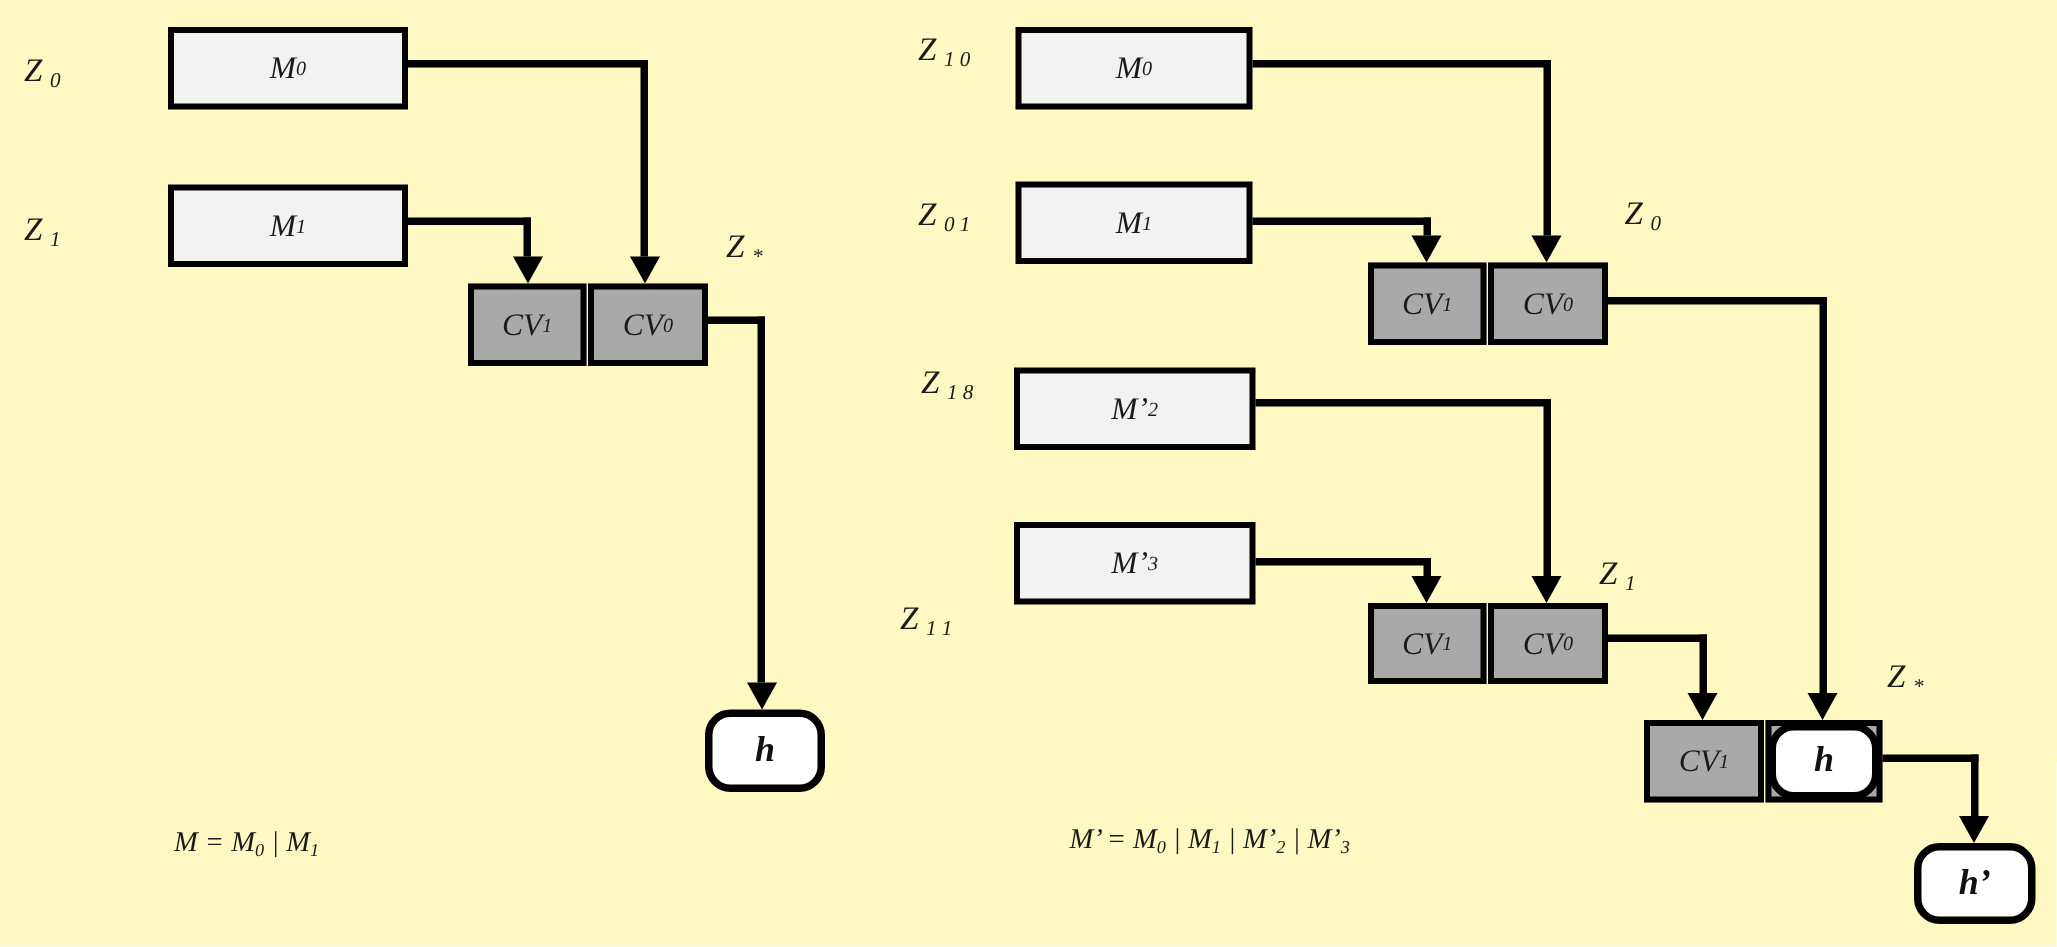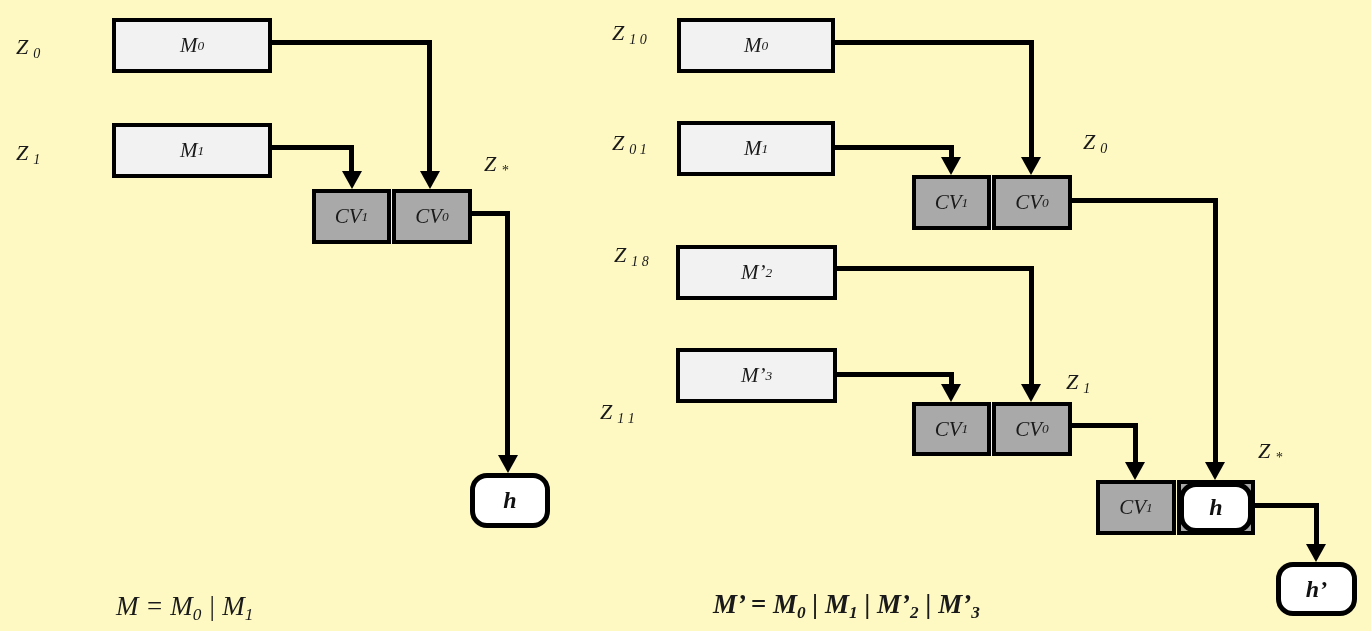--- a/index.html
+++ b/index.html
@@ -38,22 +38,22 @@
   }
   .sub{font-size:0.64em;vertical-align:-0.28em;}
   .zlabel .sub{margin-left:5px;}
   .hline,.vline{position:absolute;background:#000;}
   .ahead{
     position:absolute;width:0;height:0;
     border-left:10px solid transparent;border-right:10px solid transparent;
     border-top:18px solid #000;
   }
   .caption{
-    position:absolute;font-style:italic;font-size:27px;color:#1a1a1a;
-    line-height:1.1;white-space:nowrap;margin-top:40px;
+    position:absolute;font-style:italic;font-size:19px;color:#1a1a1a;
+    line-height:1.1;white-space:nowrap;
   }
 </style>
 </head>
 <body>
 
 <div id="canvas">
 
   <div>
 
     <span class="zlabel" style="left:16px;top:36px;"><span>Z</span><span class="sub">0</span></span>
@@ -185,16 +185,16 @@
     <span class="zlabel" style="left:1258px;top:440px;"><span>Z</span><span class="sub">*</span></span>
 
     <div class="hline" style="left:1255px;top:503px;width:64px;height:5px;"></div>
     <div class="vline" style="left:1314px;top:503px;width:5px;height:41px;"></div>
     <div class="ahead" style="left:1306px;top:544px;"></div>
 
     <div class="hnode" style="left:1276px;top:562px;width:81px;height:54px;">
         <span>h’</span>
       </div>
 
-    <div class="caption" style="left:713px;top:550px;font-weight:bold;"><span>M’ = M</span><span class="sub">0</span><span> | M</span><span class="sub">1</span><span> | M’</span><span class="sub">2</span><span> | M’</span><span class="sub">3</span></div>
+    <div class="caption" style="left:713px;top:550px;"><span>M’ = M</span><span class="sub">0</span><span> | M</span><span class="sub">1</span><span> | M’</span><span class="sub">2</span><span> | M’</span><span class="sub">3</span></div>
   </div>
 
 </div>
 
 </body></html>

